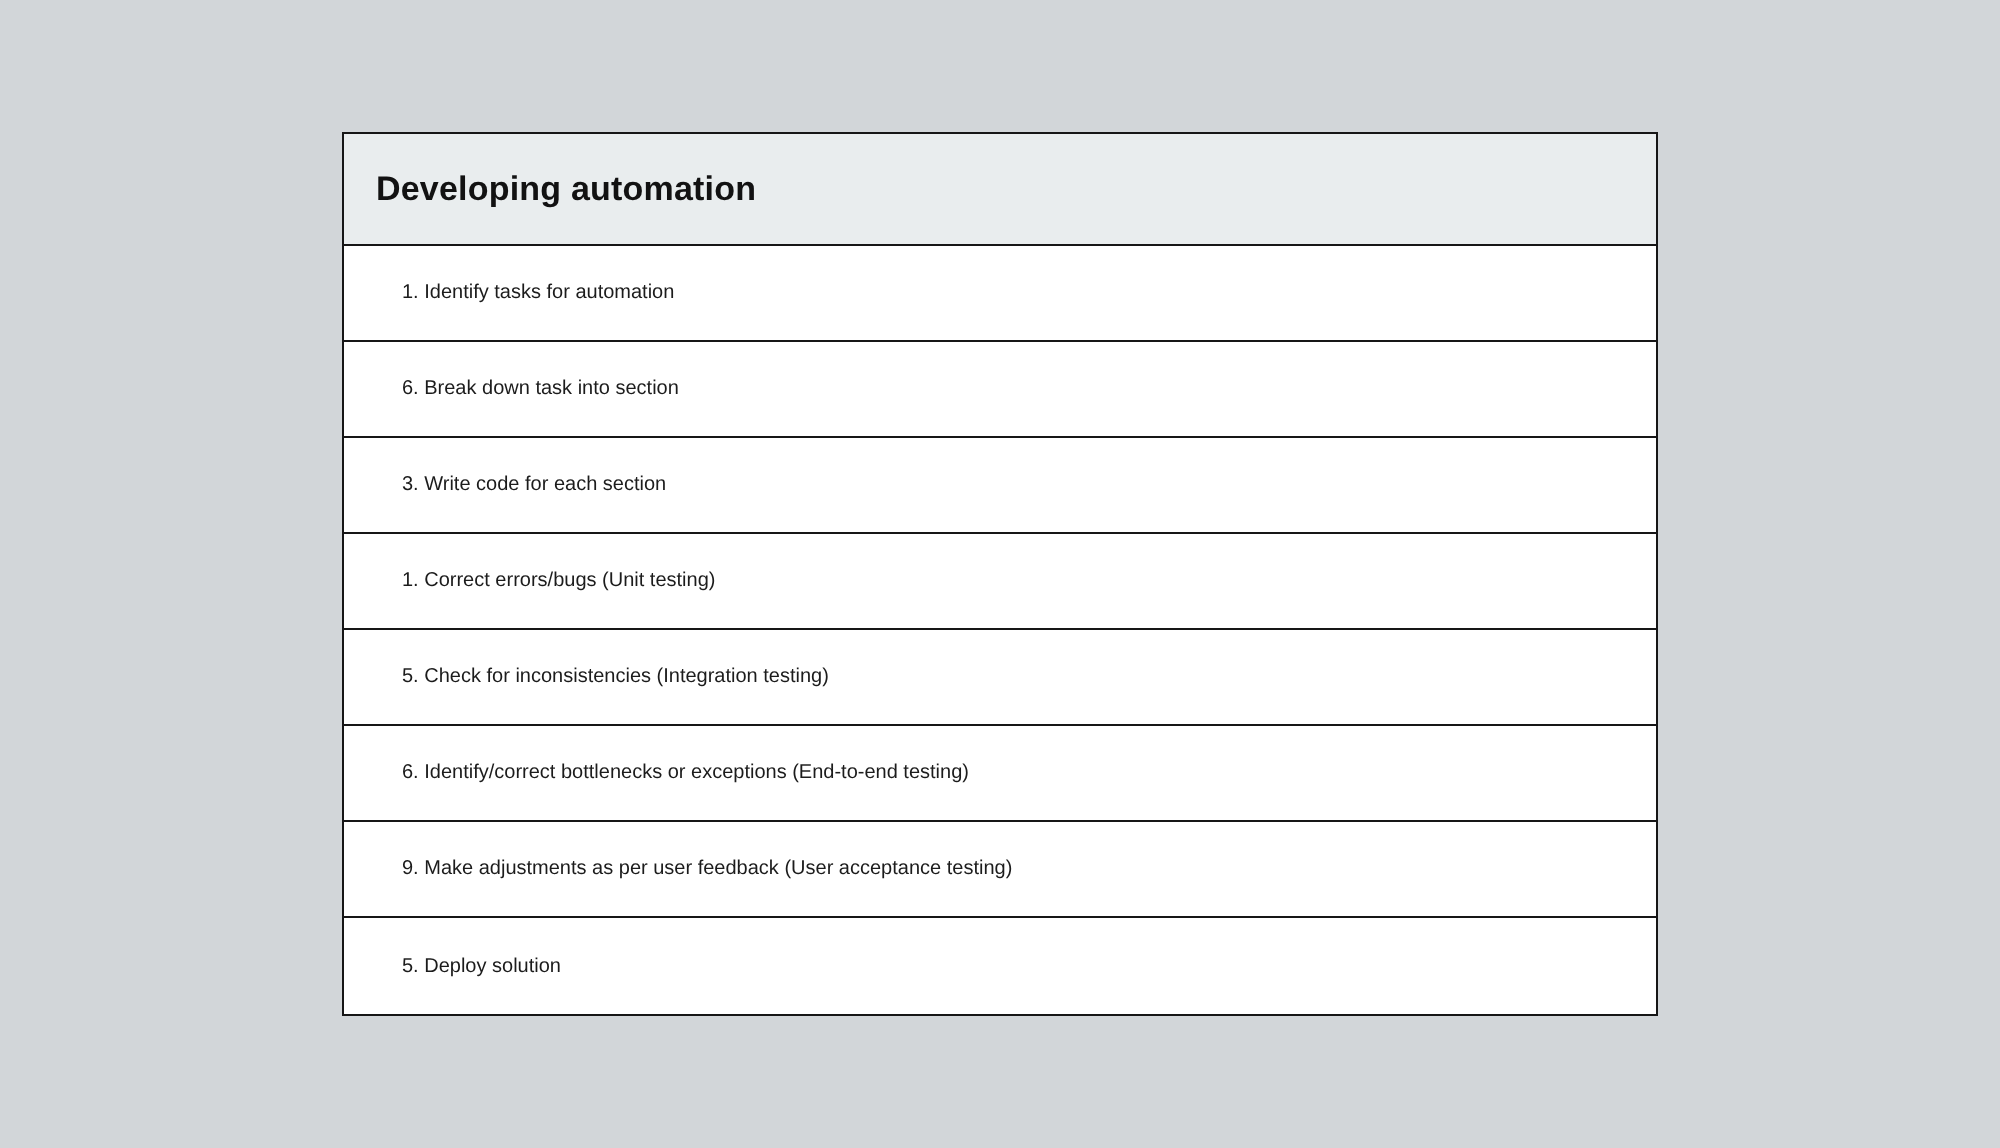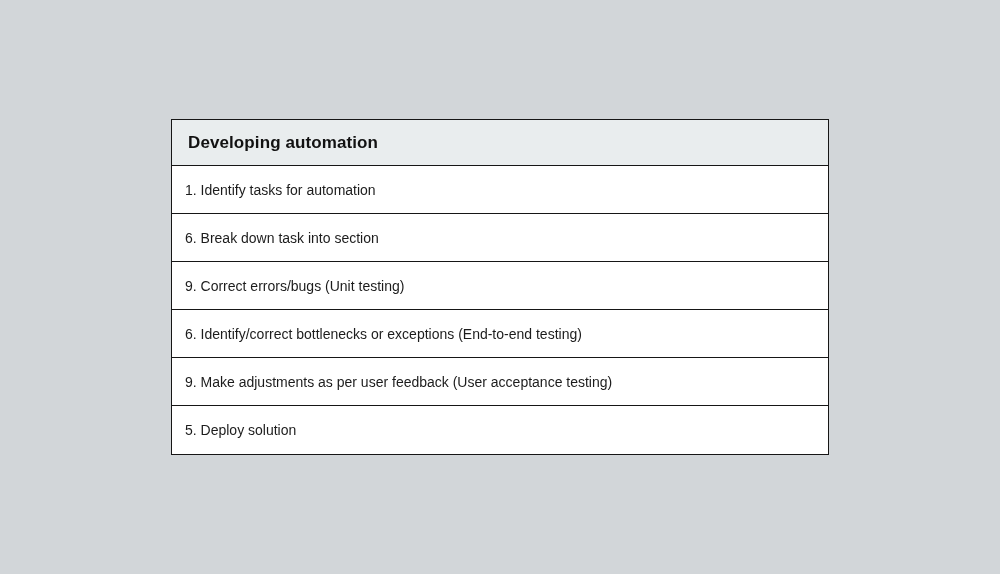--- a/index.html
+++ b/index.html
@@ -18,55 +18,57 @@
     justify-content: center;
   }
 
   .process-table {
     width: 658px;
     background: #ffffff;
     border: 1.5px solid #161616;
   }
 
   .process-table__header {
-    height: 46px;
+    height: 56px;
     background: #e9edee;
     border-bottom: 1.5px solid #161616;
     display: flex;
     align-items: center;
     padding-left: 16px;
     font-size: 17px;
     font-weight: 700;
     color: #121212;
     letter-spacing: 0.1px;
   }
 
   .process-table__row {
     height: 48px;
     background: #ffffff;
     border-bottom: 1.5px solid #161616;
     display: flex;
     align-items: center;
-    padding-left: 13px;
-    font-size: 14px;
+    padding-left: 29px;
+    font-size: 10px;
     font-weight: 400;
     color: #1c1c1c;
   }
 
   .process-table__row:last-child {
     border-bottom: none;
   }
 </style>
 </head>
 <body>
 
 <div class="process-table">
   <div class="process-table__header">Developing automation</div>
   <div>
 
   <div class="process-table__row">1. Identify tasks for automation</div>
       <div class="process-table__row">6. Break down task into section</div>
-      <div class="process-table__row">9. Correct errors/bugs (Unit testing)</div>
+      <div class="process-table__row">3. Write code for each section</div>
+      <div class="process-table__row">1. Correct errors/bugs (Unit testing)</div>
+      <div class="process-table__row">5. Check for inconsistencies (Integration testing)</div>
       <div class="process-table__row">6. Identify/correct bottlenecks or exceptions (End-to-end testing)</div>
       <div class="process-table__row">9. Make adjustments as per user feedback (User acceptance testing)</div>
       <div class="process-table__row">5. Deploy solution</div>
     </div>
 </div>
 
 </body></html>

